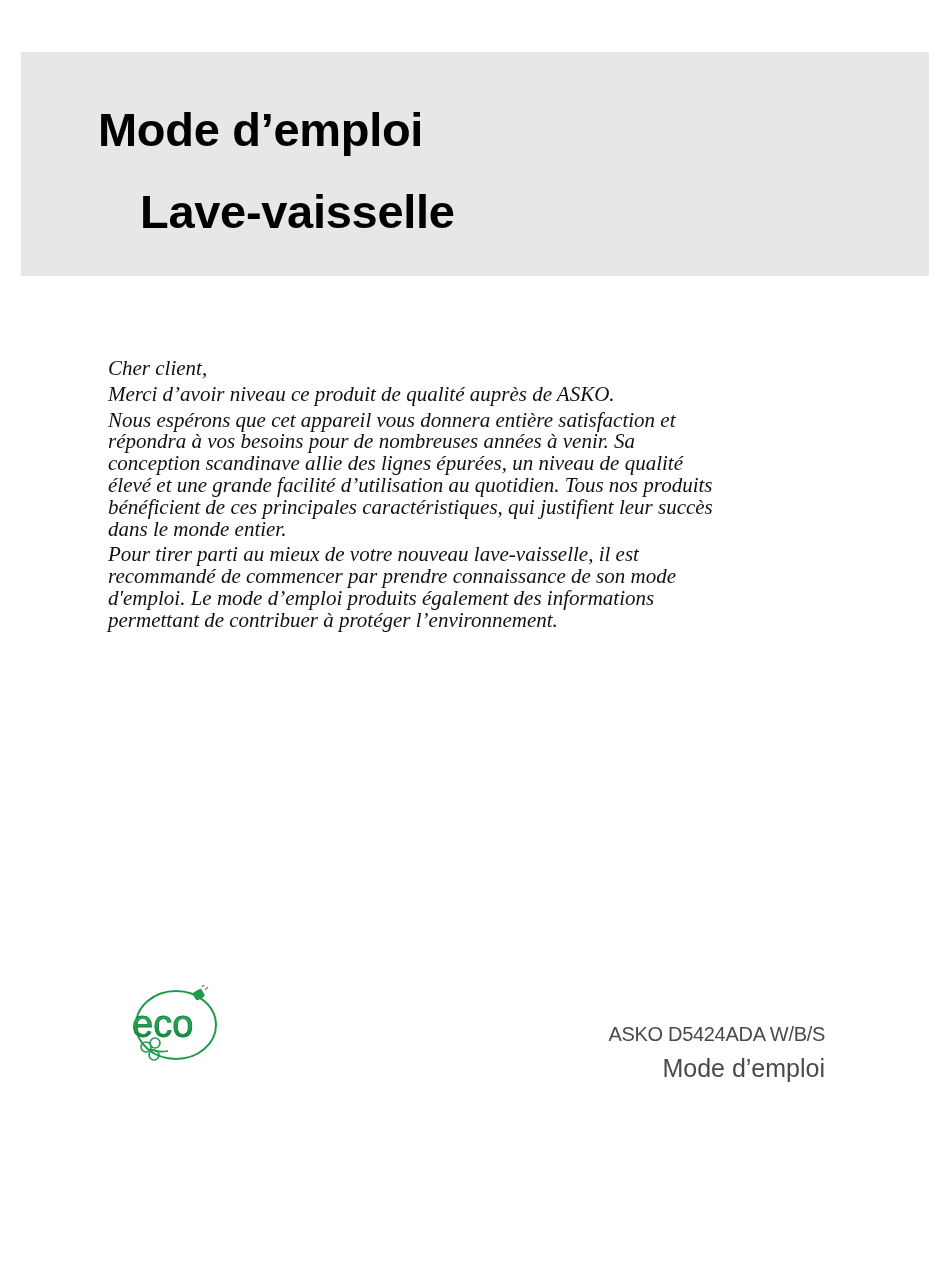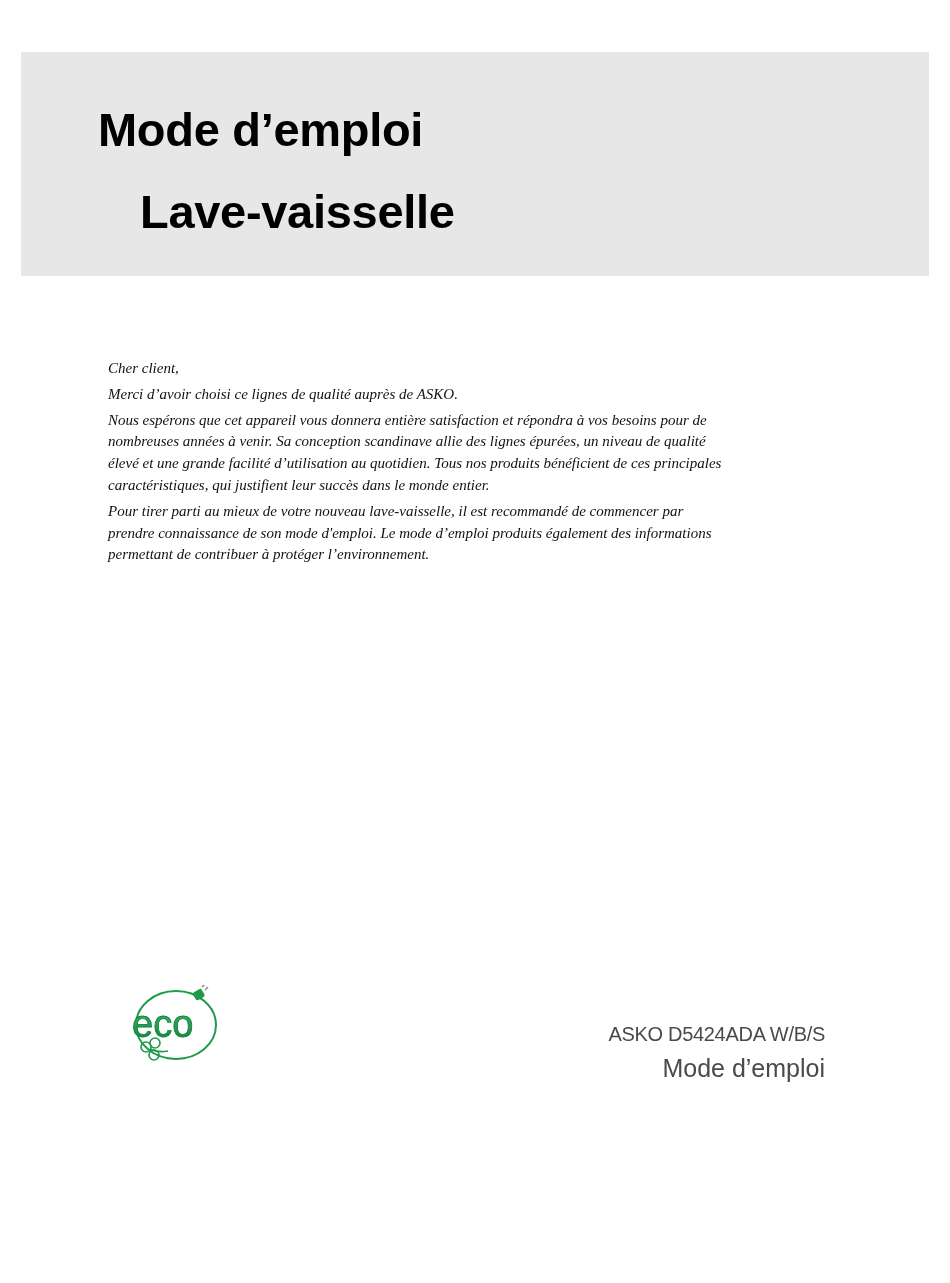--- a/index.html
+++ b/index.html
@@ -11,41 +11,41 @@
     .title {
       position: absolute; left: 98px; margin: 0;
       font-family: "Liberation Sans", sans-serif; font-weight: bold;
       font-size: 47px; color: #000; letter-spacing: -0.3px; line-height: 1;
     }
     .title-1 { top: 106px; }
     .title-2 { top: 188px; margin-left: 42px; }
     .intro {
       position: absolute; left: 108px; top: 358px; width: 620px;
       font-family: "Liberation Serif", serif; font-style: italic;
-      font-size: 15px; line-height: 21.8px; color: #111;
+      font-size: 21px; line-height: 21.8px; color: #111;
     }
     .intro p { margin: 0 0 4px 0; }
     .eco-logo { position: absolute; left: 86px; top: 985px; width: 96px; height: 80px; margin-left: 42px; }
     .product {
       position: absolute; right: 125px; top: 1017px; text-align: right;
       font-family: "Liberation Sans", sans-serif; color: #4a4a4a;
     }
     .product .model { font-size: 20px; line-height: 34px; letter-spacing: -0.3px; }
     .product .subtitle { font-size: 25px; line-height: 34px; }
   </style>
 </head>
 <body>
 
 <div class="banner"></div>
 <h1 class="title title-1">Mode d’emploi</h1>
 <h2 class="title title-2">Lave-vaisselle</h2>
 
 <div class="intro">
   <p>Cher client,</p>
-  <p>Merci d’avoir choisi ce lignes de qualité auprès de ASKO.</p>
+  <p>Merci d’avoir niveau ce produit de qualité auprès de ASKO.</p>
   <p>Nous espérons que cet appareil vous donnera entière satisfaction et répondra à vos besoins pour de nombreuses années à venir. Sa conception scandinave allie des lignes épurées, un niveau de qualité élevé et une grande facilité d’utilisation au quotidien. Tous nos produits bénéficient de ces principales caractéristiques, qui justifient leur succès dans le monde entier.</p>
   <p>Pour tirer parti au mieux de votre nouveau lave-vaisselle, il est recommandé de commencer par prendre connaissance de son mode d'emploi. Le mode d’emploi produits également des informations permettant de contribuer à protéger l’environnement.</p>
 </div>
 
 <div class="eco-logo">
   <svg width="96" height="80" viewBox="0 0 96 80">
     <defs>
       <linearGradient id="g" x1="0" y1="0" x2="0" y2="1">
         <stop offset="0" stop-color="#3cc26a"></stop>
         <stop offset="1" stop-color="#0f7f39"></stop>

